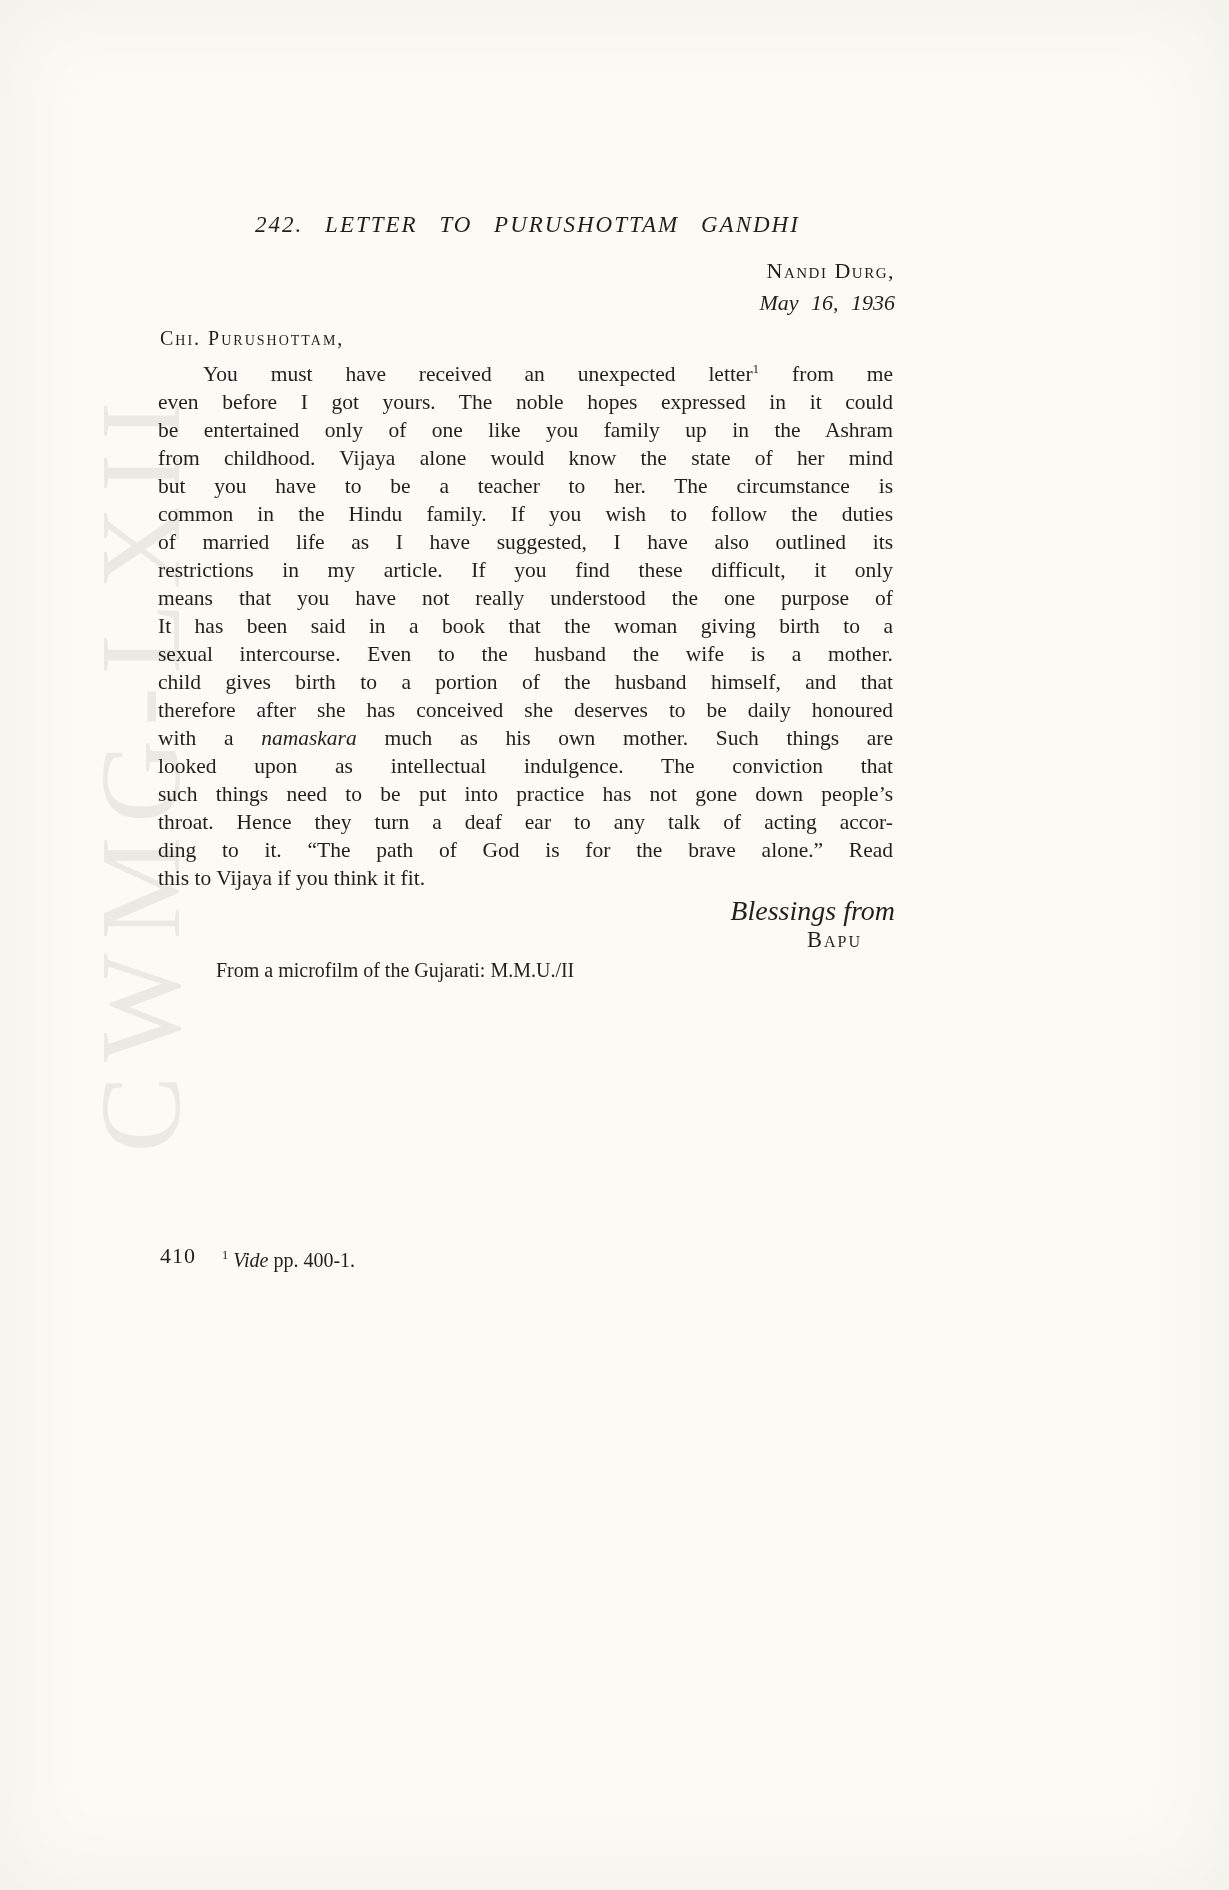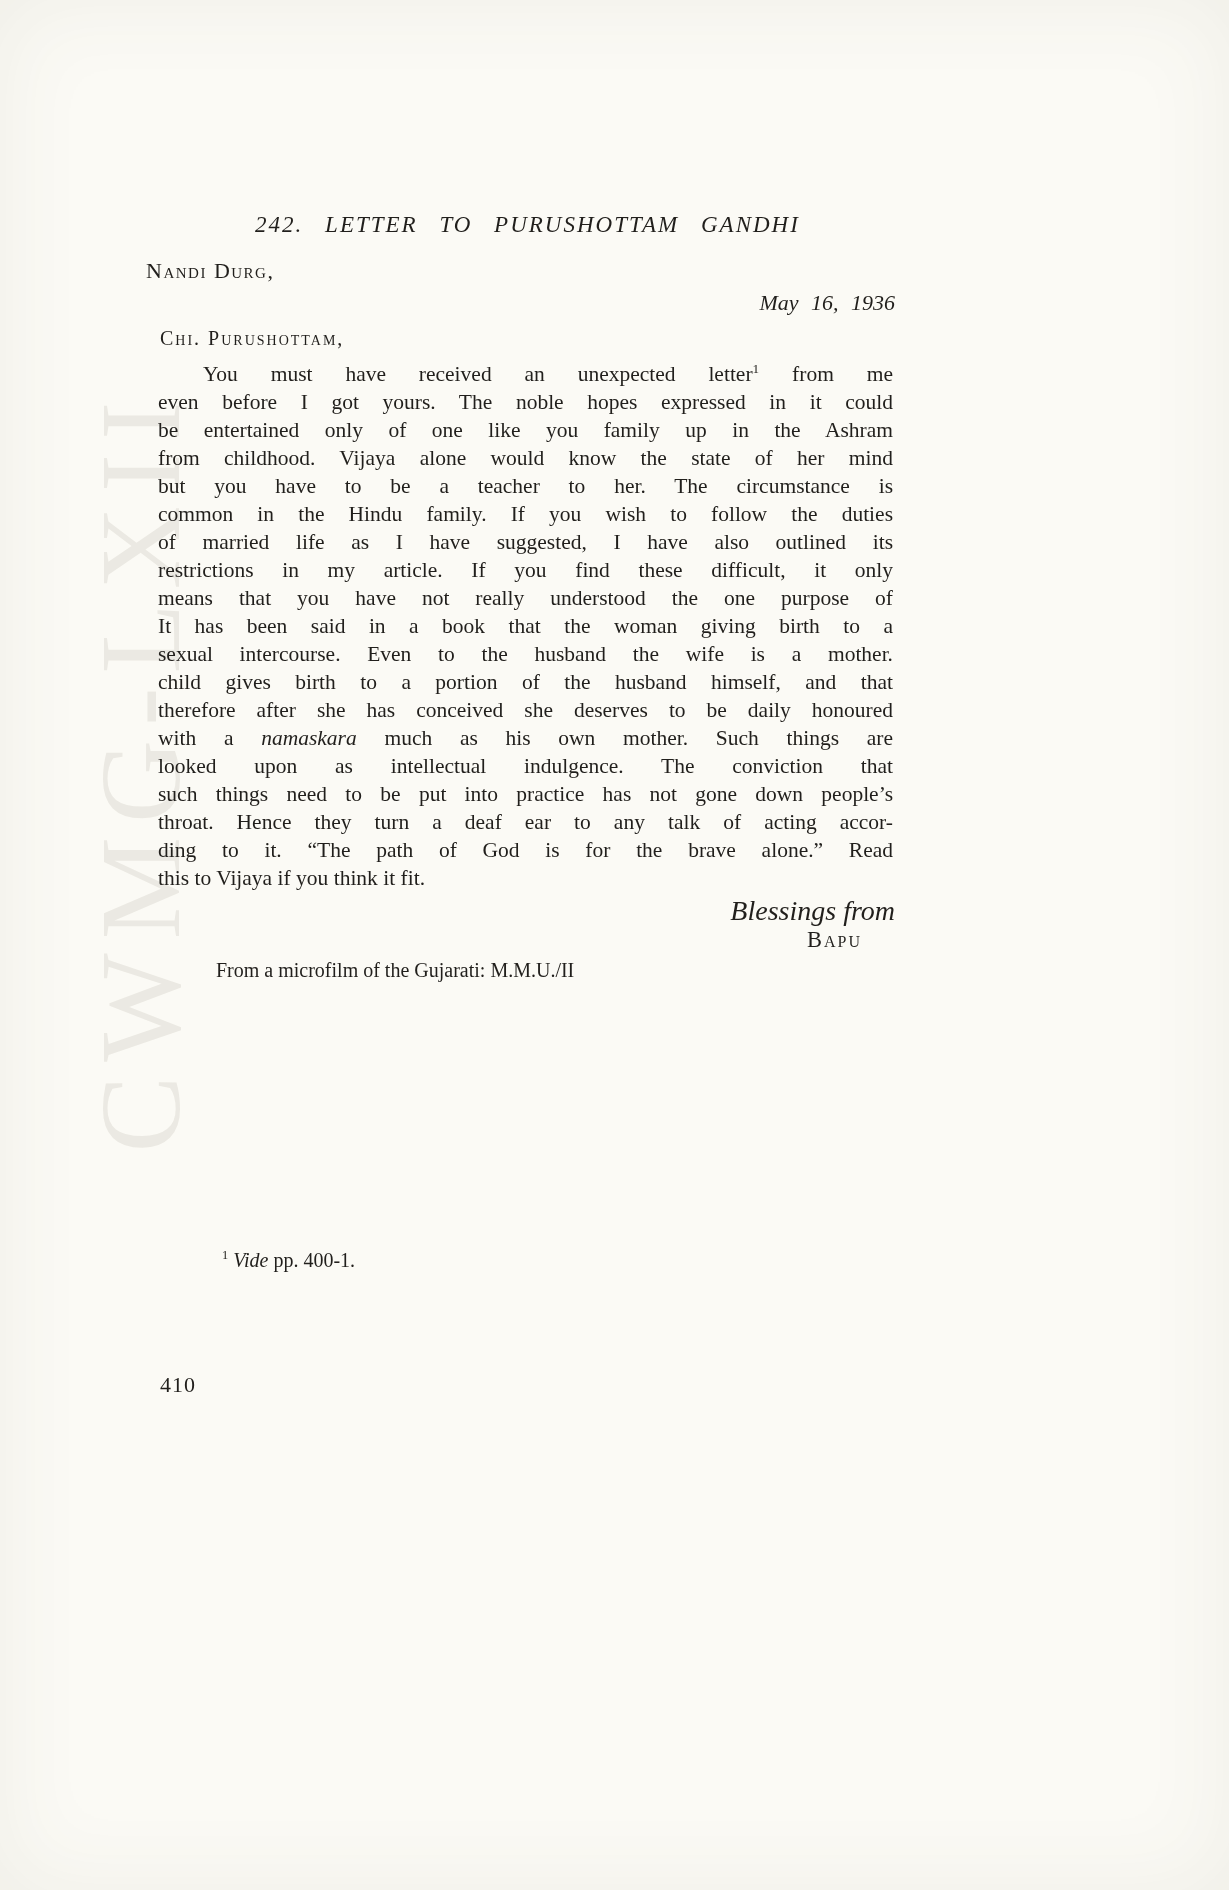--- a/index.html
+++ b/index.html
@@ -35,23 +35,24 @@
     top: 212px;
     width: 735px;
     text-align: center;
     font-style: italic;
     font-size: 23px;
     letter-spacing: 2px;
     word-spacing: 14px;
   }
   .place {
     position: absolute;
-    left: 146px;
+    left: 160px;
     top: 258px;
     width: 735px;
+    text-align: right;
     font-variant: small-caps;
     font-size: 22px;
     letter-spacing: 1.5px;
   }
   .date {
     position: absolute;
     left: 160px;
     top: 290px;
     width: 735px;
     text-align: right;
@@ -114,21 +115,21 @@
   }
   .footnote {
     position: absolute;
     left: 222px;
     top: 1249px;
     font-size: 20px;
   }
   .pagenum {
     position: absolute;
     left: 160px;
-    top: 1372px;
+    top: 1243px;
     font-size: 22px;
     letter-spacing: 1px;
     font-family: Liberation Serif, serif;
   }
 </style>
 </head>
 <body>
 
 <div class="page">
 

